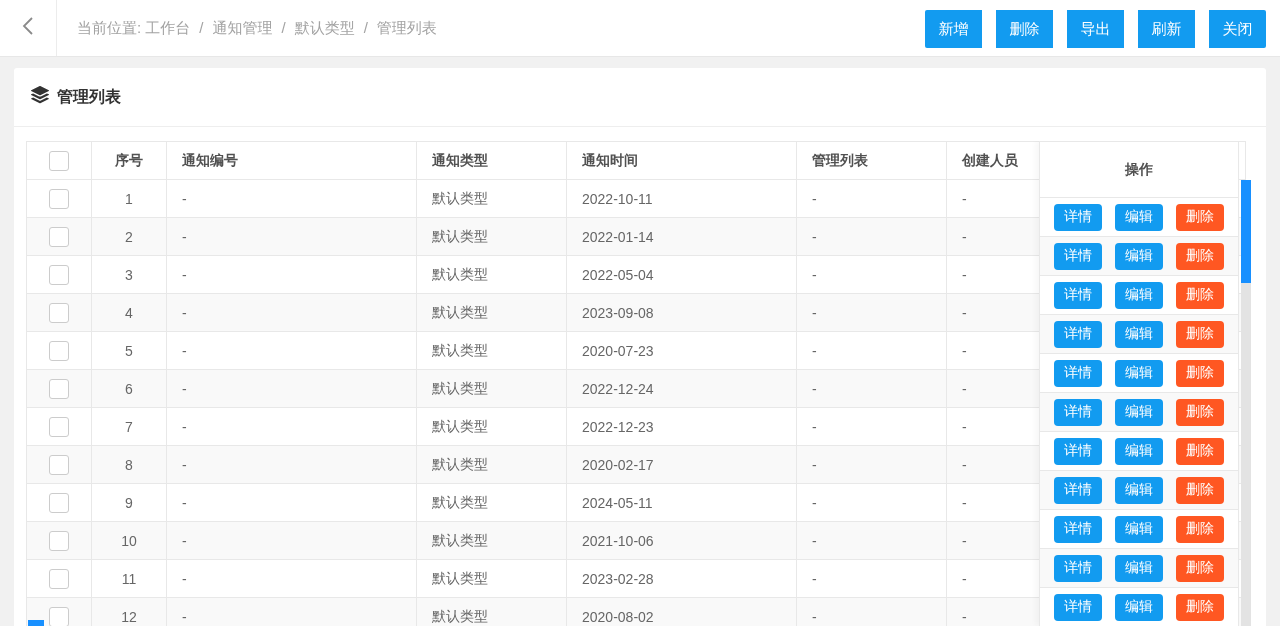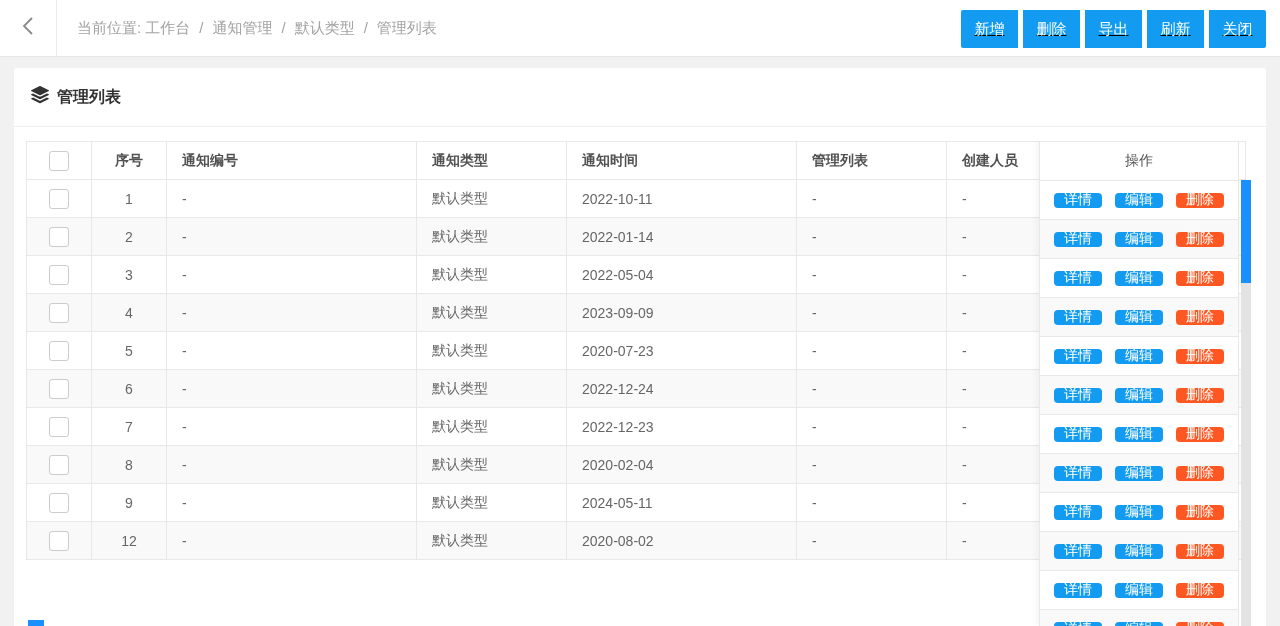--- a/index.html
+++ b/index.html
@@ -20,21 +20,21 @@
     background: #fff; border-bottom: 1px solid #e7e7e7;
     display: flex; align-items: center;
   }
   .back-btn {
     width: 57px; height: 56px; flex: 0 0 auto;
     display: flex; align-items: center; justify-content: center;
     border-right: 1px solid #ececec; cursor: pointer; background: #fff;
   }
   .crumbs { margin-left: 20px; font-size: 15px; color: #a3a3a3; white-space: nowrap; }
   .crumbs .sep { margin: 0 9px; }
-  .topbar-buttons { position: absolute; right: 14px; top: 10px; display: flex; gap: 5px; text-decoration: underline; }
+  .topbar-buttons { position: absolute; right: 14px; top: 10px; display: flex; gap: 14px; }
   .tb-btn {
     width: 57px; height: 38px; border: none; cursor: pointer;
     background: var(--accent); color: #fff; font-size: 15px;
     font-family: inherit; display: flex; align-items: center; justify-content: center;
   }
   .tb-btn:first-child { border-radius: 2px 0 0 2px; }
   .tb-btn:last-child  { border-radius: 0 2px 2px 0; text-align: center; }
 
   
   .panel {
@@ -71,31 +71,31 @@
     vertical-align: middle; cursor: pointer;
   }
 
   
   .ops {
     position: absolute; top: 0; right: 15px; width: 200px; height: 100%;
     background: #fff; border-left: 1px solid #e8e8e8; border-right: 1px solid #e8e8e8;
     box-shadow: -3px 0 6px rgba(0,0,0,0.04);
   }
   .ops-head {
-    height: 40px; border-top: 1px solid #e8e8e8; border-bottom: 1px solid #e8e8e8;
+    height: 57px; border-top: 1px solid #e8e8e8; border-bottom: 1px solid #e8e8e8;
     display: flex; align-items: center; justify-content: center;
-    font-size: 14px; font-weight: normal; color: #515151; background: #fff;
+    font-size: 14px; font-weight: bold; color: #515151; background: #fff;
   }
   .ops-row {
     height: 39px; border-bottom: 1px solid #e8e8e8;
     display: flex; align-items: center; justify-content: center; gap: 13px;
   }
   .ops-row.even { background: #f9f9f9; }
   .op-btn {
-    height: 15px; padding: 0 10px; border: none; border-radius: 4px;
+    height: 27px; padding: 0 10px; border: none; border-radius: 4px;
     color: #fff; font-size: 14px; font-family: inherit; cursor: pointer;
     display: flex; align-items: center;
   }
   .op-btn.primary { background: var(--accent); }
   .op-btn.danger  { background: var(--danger); }
 
   
   .vscroll {
     position: absolute; top: 39px; bottom: 0; right: 3px; width: 10px;
     background: #e3e3e3;
@@ -187,21 +187,21 @@
             <td>默认类型</td>
             <td>2022-05-04</td>
             <td>-</td>
             <td>-</td>
           </tr>
           <tr>
             <td class="center"><span class="cb"></span></td>
             <td class="center">4</td>
             <td>-</td>
             <td>默认类型</td>
-            <td>2023-09-09</td>
+            <td>2023-09-08</td>
             <td>-</td>
             <td>-</td>
           </tr>
           <tr>
             <td class="center"><span class="cb"></span></td>
             <td class="center">5</td>
             <td>-</td>
             <td>默认类型</td>
             <td>2020-07-23</td>
             <td>-</td>
@@ -223,30 +223,48 @@
             <td>默认类型</td>
             <td>2022-12-23</td>
             <td>-</td>
             <td>-</td>
           </tr>
           <tr>
             <td class="center"><span class="cb"></span></td>
             <td class="center">8</td>
             <td>-</td>
             <td>默认类型</td>
-            <td>2020-02-04</td>
+            <td>2020-02-17</td>
             <td>-</td>
             <td>-</td>
           </tr>
           <tr>
             <td class="center"><span class="cb"></span></td>
             <td class="center">9</td>
             <td>-</td>
             <td>默认类型</td>
             <td>2024-05-11</td>
+            <td>-</td>
+            <td>-</td>
+          </tr>
+          <tr>
+            <td class="center"><span class="cb"></span></td>
+            <td class="center">10</td>
+            <td>-</td>
+            <td>默认类型</td>
+            <td>2021-10-06</td>
+            <td>-</td>
+            <td>-</td>
+          </tr>
+          <tr>
+            <td class="center"><span class="cb"></span></td>
+            <td class="center">11</td>
+            <td>-</td>
+            <td>默认类型</td>
+            <td>2023-02-28</td>
             <td>-</td>
             <td>-</td>
           </tr>
           <tr>
             <td class="center"><span class="cb"></span></td>
             <td class="center">12</td>
             <td>-</td>
             <td>默认类型</td>
             <td>2020-08-02</td>
             <td>-</td>

